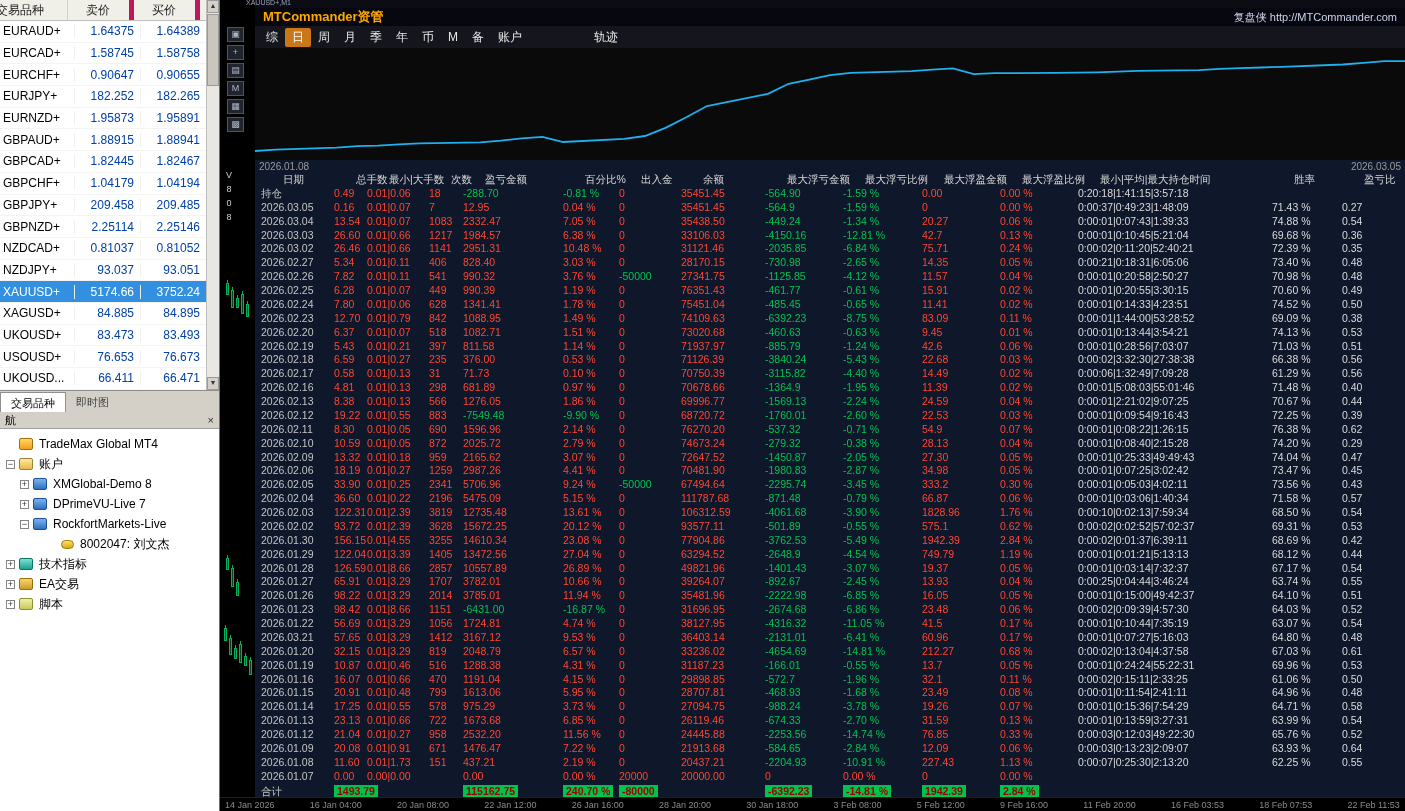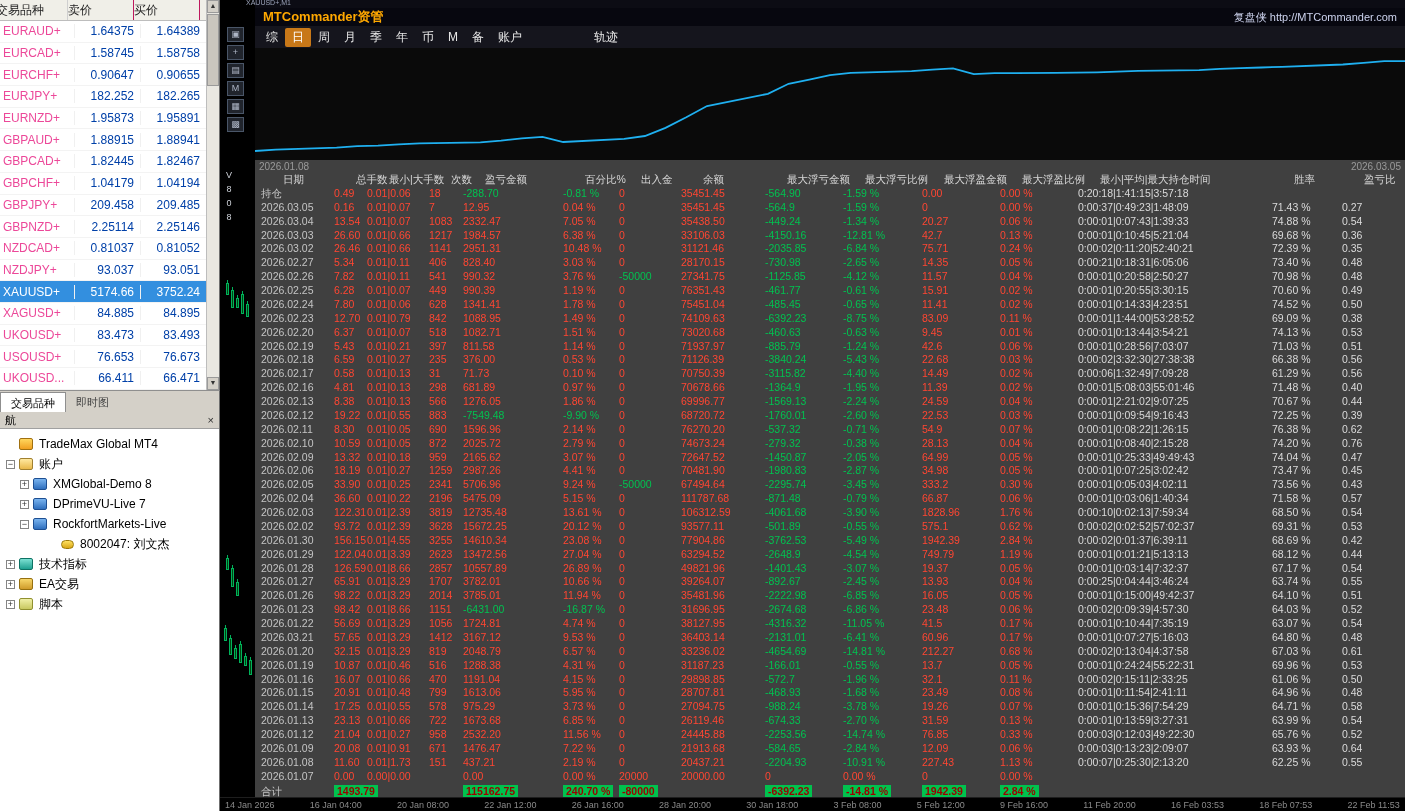--- a/index.html
+++ b/index.html
@@ -12,21 +12,21 @@
   #chart-window-title { position:absolute; left:26px; top:-1px; font-size:7px; color:#9aa2b8; white-space:nowrap; z-index:5; }
   .side-btn { width:17px; height:15px; margin:3px 0 3px 7px; background:#20242c; border:1px solid #4a5668;
               color:#aeb6c6; font-size:9px; line-height:13px; text-align:center; cursor:default; }
   #side-buttons { position:absolute; left:0; top:24px; }
   .v-label { position:absolute; left:3px; top:168px; color:#cfd3da; font-size:9px; width:12px; line-height:14px;
              text-align:center; white-space:pre-line; }
   .candle { position:absolute; width:3px; border:1px solid #00b25a; background:#041; }
   .candle:before { content:""; position:absolute; left:0px; top:-4px; width:1px; height:4px; background:#00b25a; }
 
   
-  #main { position:absolute; left:255px; top:0; width:1150px; height:797px; background:#404040; }
+  #main { position:absolute; left:255px; top:0; width:1150px; height:797px; background:#0f172a; }
   .chart-top { height:8px; background:#0c0c14; }
   .title-bar { height:18px; background:#07070f; display:flex; justify-content:space-between; align-items:center; padding:0 8px; }
   .title { color:#ffa800; font-size:13px; font-weight:bold; }
   .title-right { color:#cdd3ee; font-size:11px; }
   .toolbar { height:22px; background:#15151d; display:flex; align-items:center; font-size:12px; color:#e8e8e8; padding-left:4px; }
   .tb-item { padding:1px 7px; white-space:nowrap; cursor:default; }
   .tb-item.active { background:#c87818; border-radius:2px; color:#fff; }
   .chart-wrap { height:112px; background:#0a0a0a; }
   .range-row { height:13px; display:flex; justify-content:space-between; font-size:10px; color:#9a9a9a; padding:0 4px; line-height:13px; }
 
@@ -45,24 +45,24 @@
 
   
   #axis { position:absolute; left:220px; top:797px; width:1185px; height:14px; background:#000; border-top:1px solid #1e1e1e;
           display:flex; justify-content:space-between; align-items:center; font-size:9px; color:#8a8a8a; padding:0 5px; z-index:4; }
   #axis span { white-space:nowrap; }
 
   
   #market { position:absolute; left:0; top:0; width:220px; height:390px; background:#fff; border-right:1px solid #6f6f6f; overflow:hidden; }
   .mw-head { display:flex; height:21px; background:#f0efe8; border-bottom:1px solid #bdbdbd; font-size:12px; color:#222; line-height:20px; }
   .h-sym { width:75px; padding-left:3px; margin-left:-7px; border-right:1px solid #cfcfcf; }
-  .h-bid, .h-ask { width:66px; text-align:left; padding-right:1px; border-right:1px solid #be185d; }
+  .h-bid, .h-ask { width:66px; text-align:center; padding-right:1px; border-right:5px solid #be185d; }
   #mw-rows { position:absolute; top:21px; left:0; width:207px; }
   .mw-row { display:flex; height:21.7px; align-items:center; font-size:12px; border-bottom:1px solid #f3f3f3; background:#fff; }
-  .mw-sym { width:75px; padding-left:3px; color:#ec4899; border-right:1px solid #f0f0f0; }
+  .mw-sym { width:75px; padding-left:3px; color:#000000; border-right:1px solid #f0f0f0; }
   .mw-bid, .mw-ask { width:66px; text-align:right; padding-right:6px; color:#0040a8; border-right:1px solid #f0f0f0; }
   .mw-row.sel { background:#338fdf; }
   .mw-row.sel .mw-sym, .mw-row.sel .mw-bid, .mw-row.sel .mw-ask { color:#fff; }
   .mw-scroll { position:absolute; right:0; top:0; width:13px; height:390px; background:#e9e7e1; border-left:1px solid #bdbdbd; }
   .arrow-btn { height:13px; background:#d4d0c8; border:1px solid #9a9a9a; font-size:7px; text-align:center; line-height:10px; color:#333; }
   .arrow-down { position:absolute; bottom:0; left:0; right:0; }
   .mw-thumb { position:absolute; top:14px; left:0; width:12px; height:72px; background:#cac6be; border:1px solid #9a9a9a; }
 
   .mw-tabs { position:absolute; left:0; top:390px; width:220px; height:22px; background:#d4d0c8; border-top:1px solid #8f8f8f;
              border-right:1px solid #6f6f6f; display:flex; font-size:11px; align-items:flex-start; padding-top:1px; }
@@ -485,34 +485,34 @@
           <span class="pos">2025.72</span>
           <span class="pos">2.79 %</span>
           <span class="pos">0</span>
           <span class="pos">74673.24</span>
           <span class="neg">-279.32</span>
           <span class="neg">-0.38 %</span>
           <span class="pos">28.13</span>
           <span class="pos">0.04 %</span>
           <span class="c-white">0:00:01|0:08:40|2:15:28</span>
           <span class="c-white">74.20 %</span>
-          <span class="c-white">0.76</span>
+          <span class="c-white">0.29</span>
         </div>
         <div class="t-row">
           <span class="c-date">2026.02.09</span>
           <span class="pos">13.32</span>
           <span class="pos">0.01|0.18</span>
           <span class="pos">959</span>
           <span class="pos">2165.62</span>
           <span class="pos">3.07 %</span>
           <span class="pos">0</span>
           <span class="pos">72647.52</span>
           <span class="neg">-1450.87</span>
           <span class="neg">-2.05 %</span>
-          <span class="pos">64.99</span>
+          <span class="pos">27.30</span>
           <span class="pos">0.05 %</span>
           <span class="c-white">0:00:01|0:25:33|49:49:43</span>
           <span class="c-white">74.04 %</span>
           <span class="c-white">0.47</span>
         </div>
         <div class="t-row">
           <span class="c-date">2026.02.06</span>
           <span class="pos">18.19</span>
           <span class="pos">0.01|0.27</span>
           <span class="pos">1259</span>
@@ -610,21 +610,21 @@
           <span class="pos">1942.39</span>
           <span class="pos">2.84 %</span>
           <span class="c-white">0:00:02|0:01:37|6:39:11</span>
           <span class="c-white">68.69 %</span>
           <span class="c-white">0.42</span>
         </div>
         <div class="t-row">
           <span class="c-date">2026.01.29</span>
           <span class="pos">122.04</span>
           <span class="pos">0.01|3.39</span>
-          <span class="pos">2623</span>
+          <span class="pos">1405</span>
           <span class="pos">13472.56</span>
           <span class="pos">27.04 %</span>
           <span class="pos">0</span>
           <span class="pos">63294.52</span>
           <span class="neg">-2648.9</span>
           <span class="neg">-4.54 %</span>
           <span class="pos">749.79</span>
           <span class="pos">1.19 %</span>
           <span class="c-white">0:00:01|0:01:21|5:13:13</span>
           <span class="c-white">68.12 %</span>

